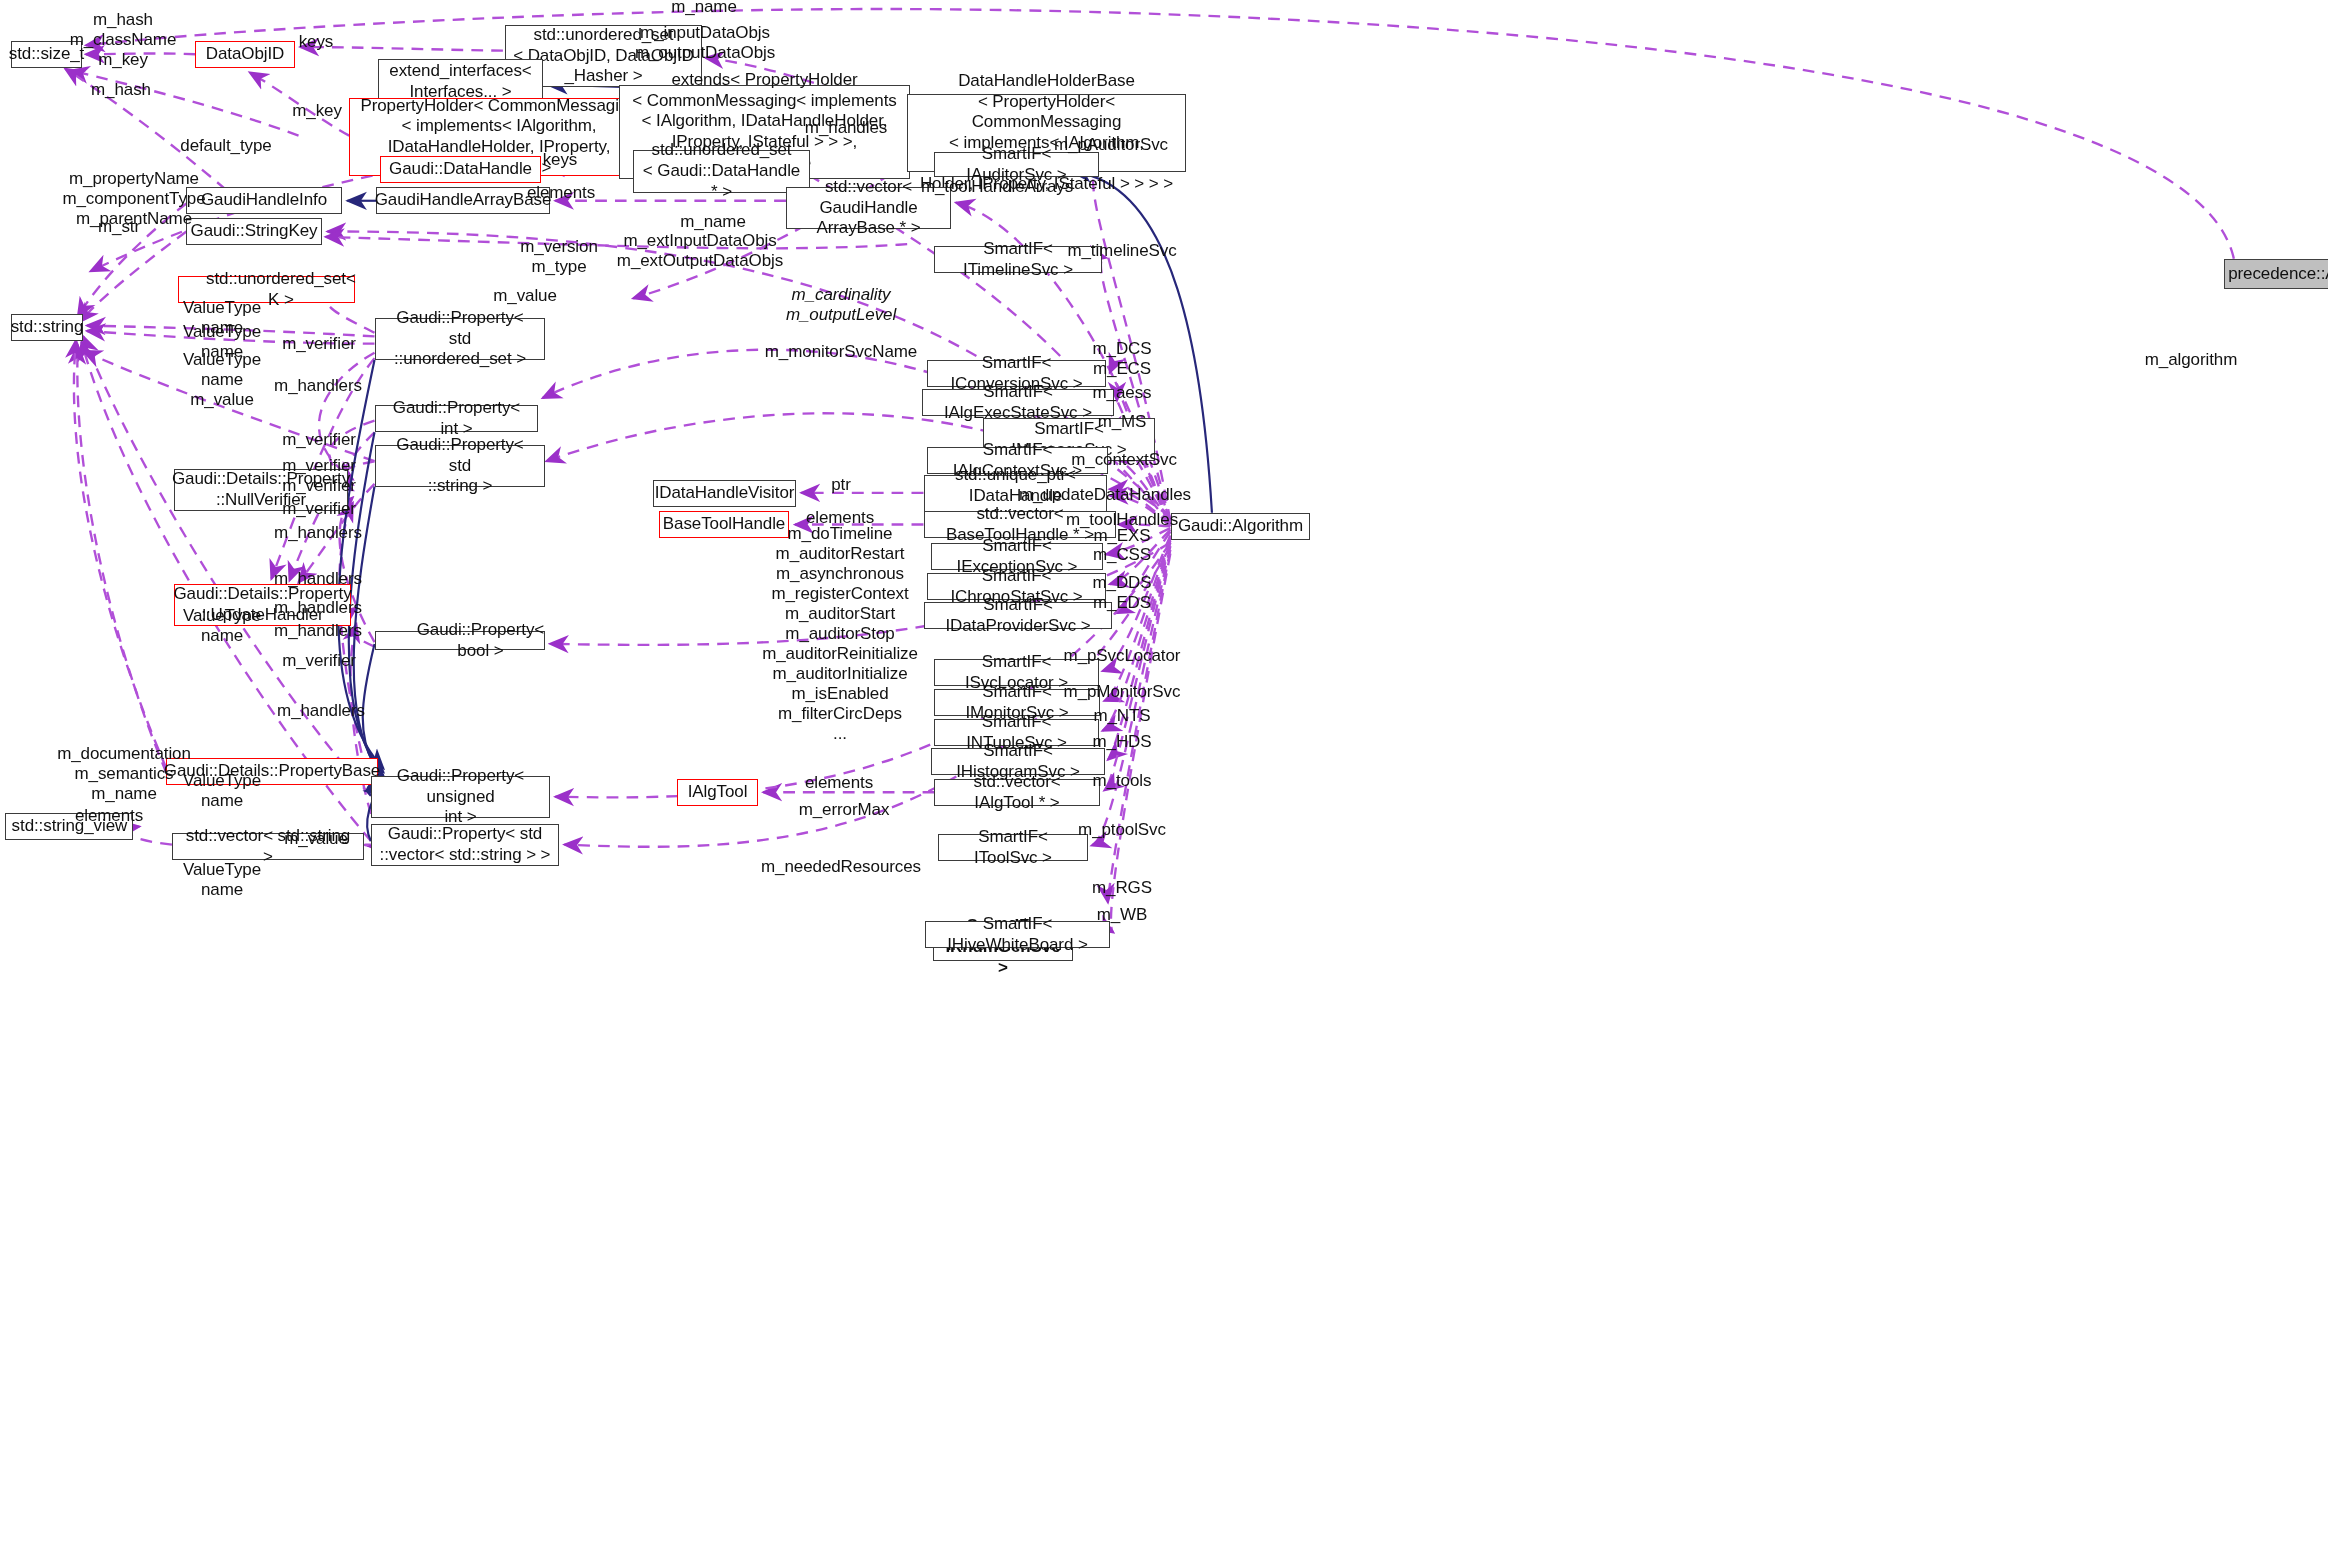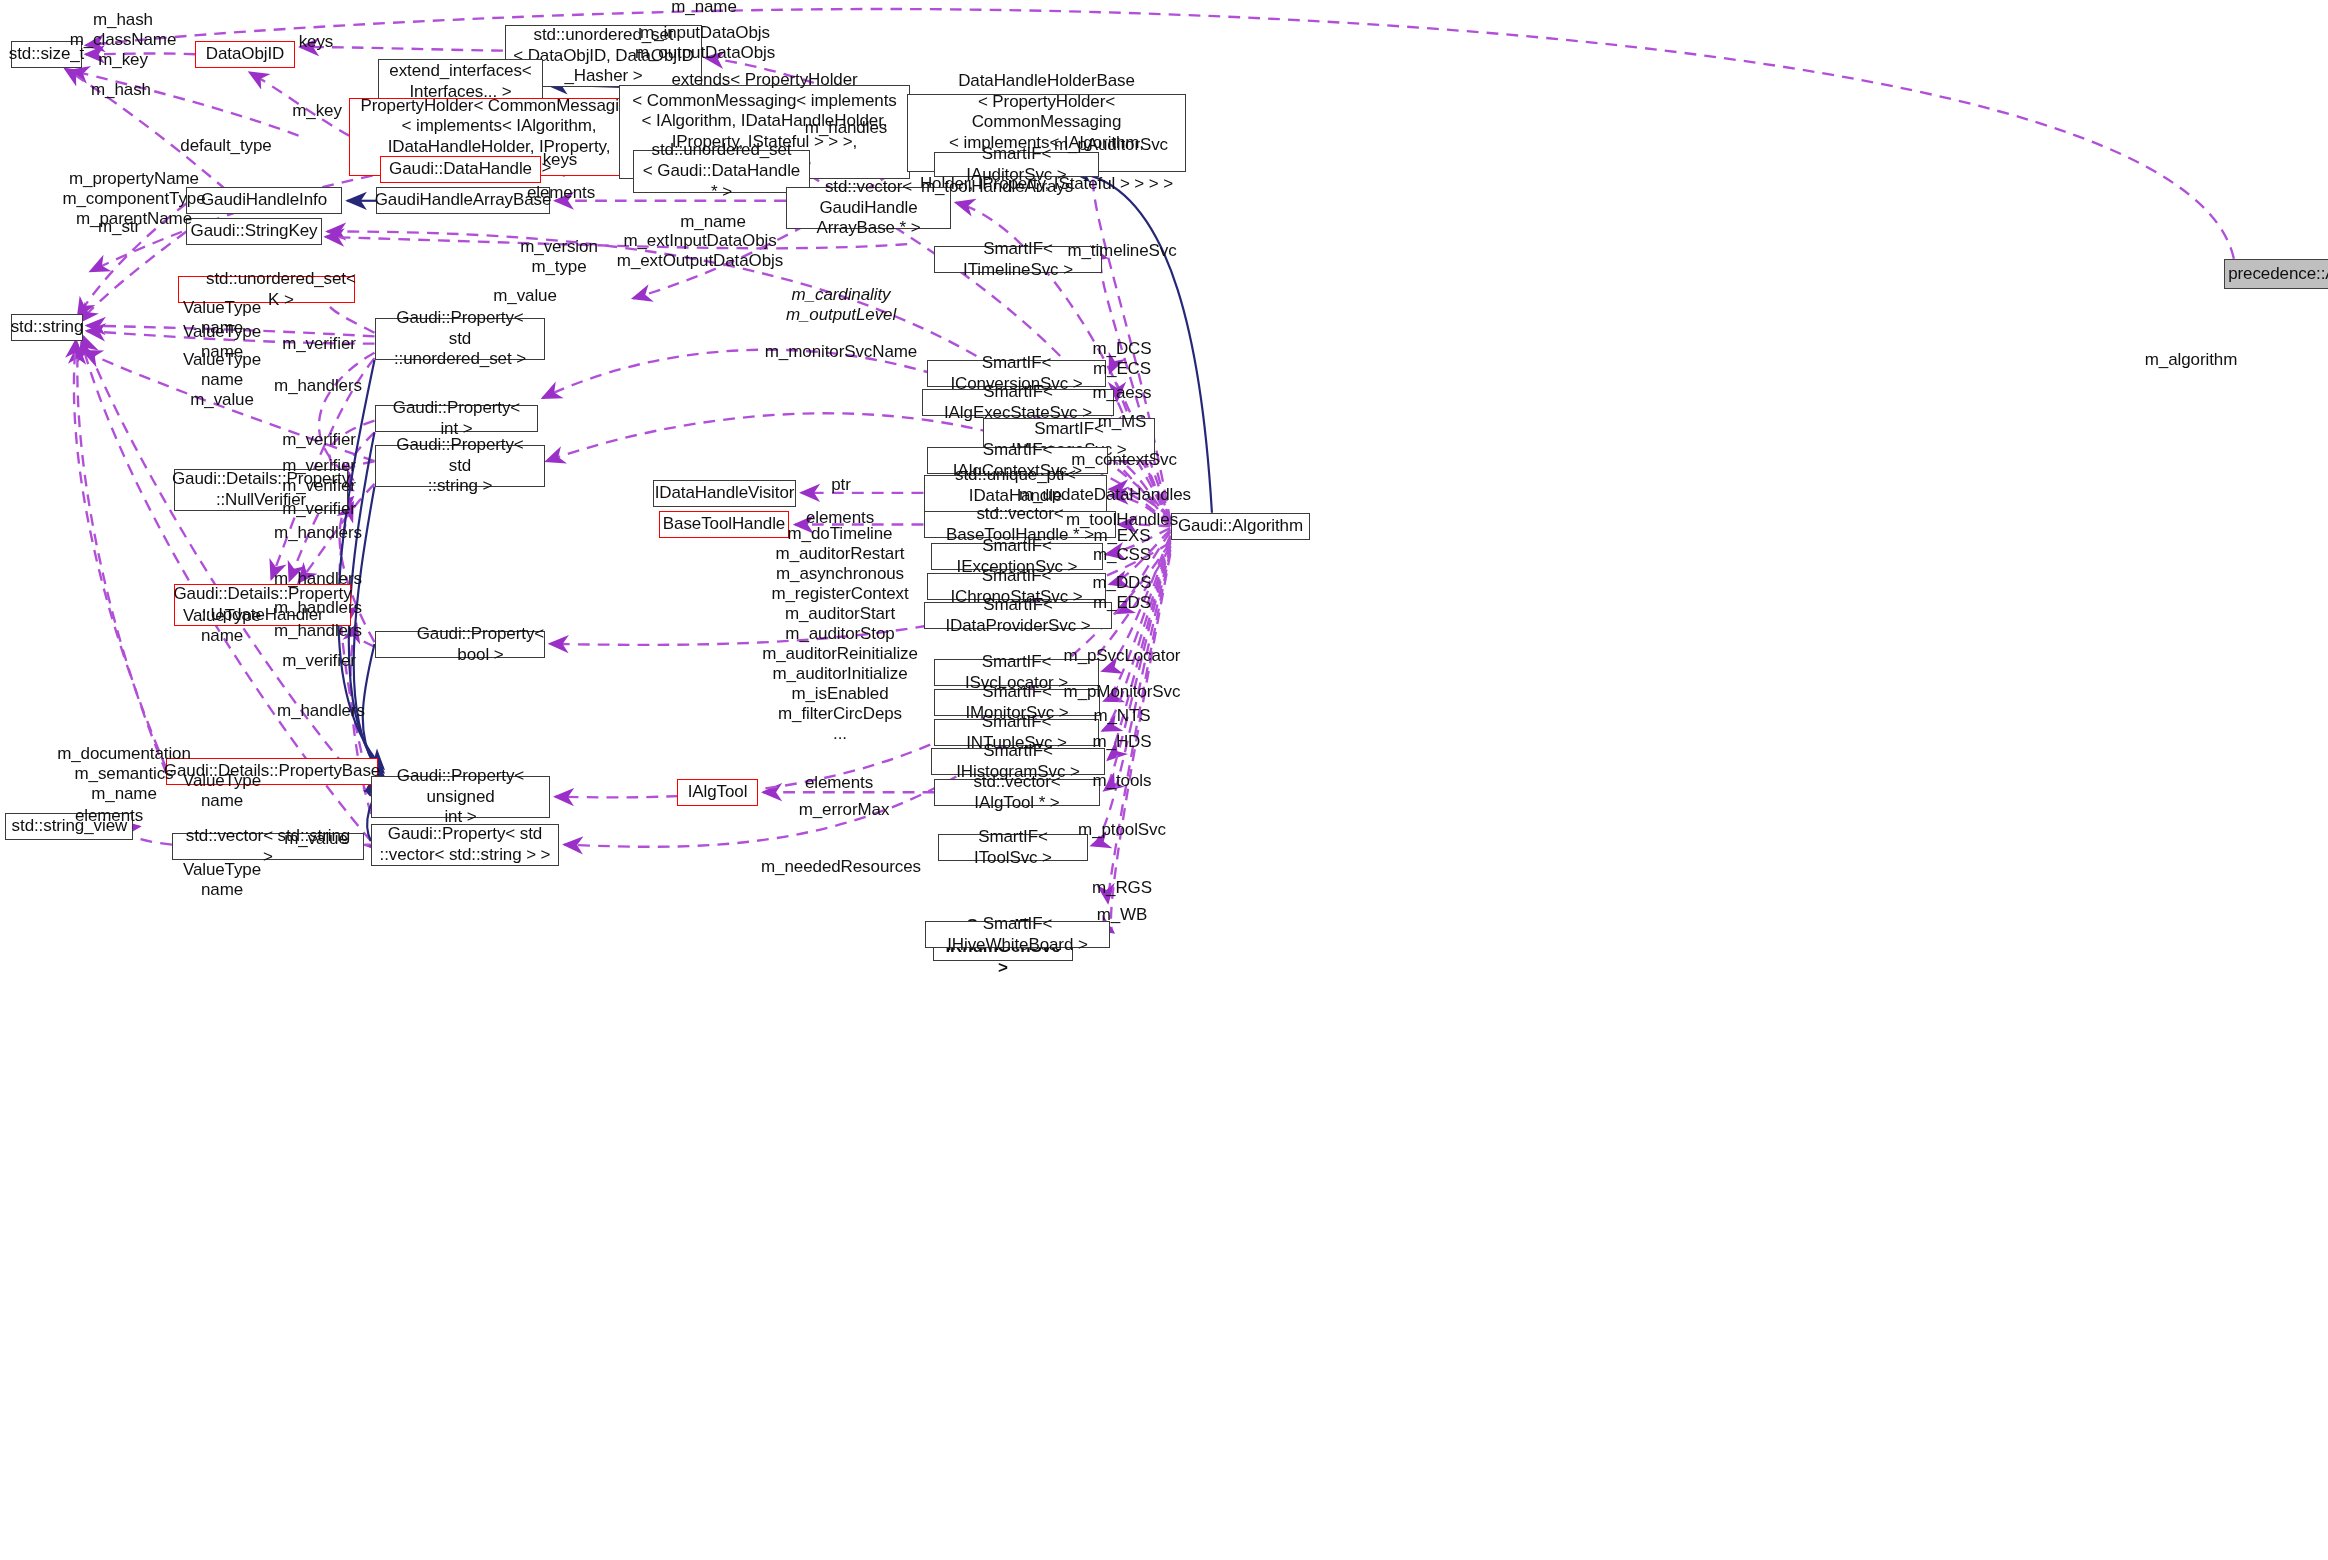--- a/index.html
+++ b/index.html
@@ -226,21 +226,21 @@
       <div class="node" style="left: 174px; top: 469px; width: 174px; height: 42px;"><span>Gaudi::Details::Property
 ::NullVerifier</span></div>
       <div class="node red" style="left: 659px; top: 511px; width: 130px; height: 27px;"><span>BaseToolHandle</span></div>
       <div class="node" style="left: 924px; top: 511px; width: 192px; height: 27px;"><span>std::vector&lt; BaseToolHandle * &gt;</span></div>
       <div class="node" style="left: 1171px; top: 513px; width: 139px; height: 27px;"><span>Gaudi::Algorithm</span></div>
       <div class="node" style="left: 931px; top: 543px; width: 172px; height: 27px;"><span>SmartIF&lt; IExceptionSvc &gt;</span></div>
       <div class="node" style="left: 927px; top: 573px; width: 179px; height: 27px;"><span>SmartIF&lt; IChronoStatSvc &gt;</span></div>
       <div class="node red" style="left: 174px; top: 584px; width: 177px; height: 42px;"><span>Gaudi::Details::Property
 ::UpdateHandler</span></div>
       <div class="node" style="left: 924px; top: 602px; width: 188px; height: 27px;"><span>SmartIF&lt; IDataProviderSvc &gt;</span></div>
-      <div class="node" style="left: 375px; top: 631px; width: 170px; height: 27px; padding-left: 48px;"><span>Gaudi::Property&lt; bool &gt;</span></div>
+      <div class="node" style="left: 375px; top: 631px; width: 170px; height: 19px; padding-left: 48px;"><span>Gaudi::Property&lt; bool &gt;</span></div>
       <div class="node" style="left: 934px; top: 659px; width: 165px; height: 27px;"><span>SmartIF&lt; ISvcLocator &gt;</span></div>
       <div class="node" style="left: 934px; top: 689px; width: 166px; height: 27px;"><span>SmartIF&lt; IMonitorSvc &gt;</span></div>
       <div class="node" style="left: 934px; top: 719px; width: 165px; height: 27px;"><span>SmartIF&lt; INTupleSvc &gt;</span></div>
       <div class="node" style="left: 931px; top: 748px; width: 174px; height: 27px;"><span>SmartIF&lt; IHistogramSvc &gt;</span></div>
       <div class="node red" style="left: 166px; top: 758px; width: 212px; height: 27px;"><span>Gaudi::Details::PropertyBase</span></div>
       <div class="node red" style="left: 677px; top: 779px; width: 81px; height: 27px;"><span>IAlgTool</span></div>
       <div class="node" style="left: 934px; top: 779px; width: 166px; height: 27px;"><span>std::vector&lt; IAlgTool * &gt;</span></div>
       <div class="node" style="left: 371px; top: 776px; width: 179px; height: 42px;"><span>Gaudi::Property&lt; unsigned
 int &gt;</span></div>
       <div class="node" style="left: 5.4px; top: 813px; width: 128px; height: 27px;"><span>std::string_view</span></div>

